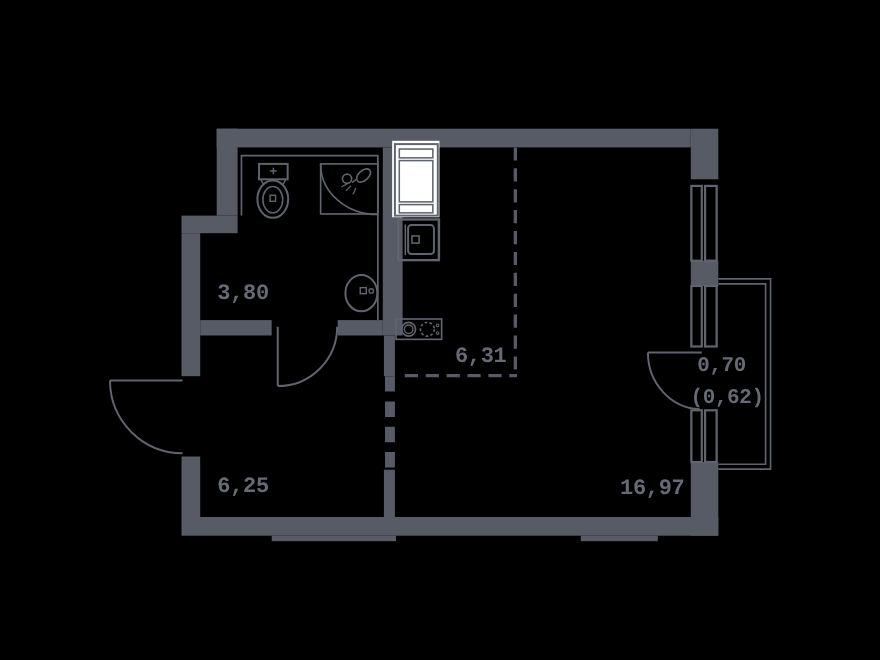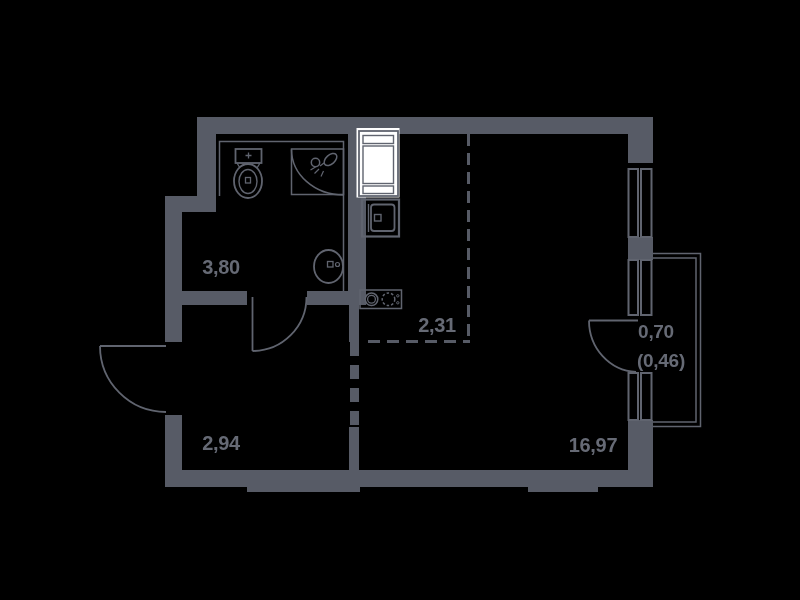--- a/index.html
+++ b/index.html
@@ -1,21 +1,21 @@
 <!DOCTYPE html>
 <html style="--wall: #575B66; --line: #60646F; --text: #666A75; --fixture-fill: #FFFFFF; --background: #000000;"><head>
 <meta charset="utf-8">
 <style>
   :root{
     --wall:#575B66; --line:#60646F; --text:#666A75;
     --fixture-fill:#FFFFFF; --background:#000000;
   }
   html,body{margin:0;padding:0;background:var(--background);}
   .stage{position:relative;width:800px;height:600px;background:var(--background);overflow:hidden;
-         font-family:Liberation Sans, sans-serif;}
+         font-family:Liberation Mono, monospace;}
   .stage svg{position:absolute;left:0;top:0;}
   .wallf{fill:var(--wall);}
   .ln{fill:none;stroke:var(--line);}
   .wln{fill:none;stroke:var(--wall);}
   .whitef{fill:var(--fixture-fill);}
   .lbl{position:absolute;transform:translate(-50%,-50%);
        font-weight:600;font-size:20px;color:var(--text);
        letter-spacing:-0.3px;white-space:nowrap;}
   .lbl.small{font-size:19px;}
 </style>
@@ -129,18 +129,18 @@
       <rect class="ln" x="360" y="290" width="41.5" height="18.5"></rect>
       <circle class="ln" cx="371.5" cy="299.3" r="6.3"></circle>
       <circle class="ln" cx="371.5" cy="299.3" r="3.9" stroke-width="1.3"></circle>
       <circle class="ln" cx="388.5" cy="299.3" r="6.3" stroke-dasharray="2.5 2"></circle>
       <circle class="ln" cx="397.8" cy="295.8" r="1.2" stroke-width="1"></circle>
       <circle class="ln" cx="397.8" cy="302.8" r="1.2" stroke-width="1"></circle>
     </g>
   </svg>
 
   <div class="lbl" style="left:221px;top:267px">3,80</div>
-  <div class="lbl" style="left:437px;top:325px">2,31</div>
-  <div class="lbl" style="left:221px;top:443px">2,94</div>
+  <div class="lbl" style="left:437px;top:325px">6,31</div>
+  <div class="lbl" style="left:221px;top:443px">6,25</div>
   <div class="lbl" style="left:593px;top:445px">16,97</div>
   <div class="lbl small" style="left:656px;top:332px">0,70</div>
-  <div class="lbl small" style="left:661px;top:361px">(0,46)</div>
+  <div class="lbl small" style="left:661px;top:361px">(0,62)</div>
 </div>
 
 </body></html>

